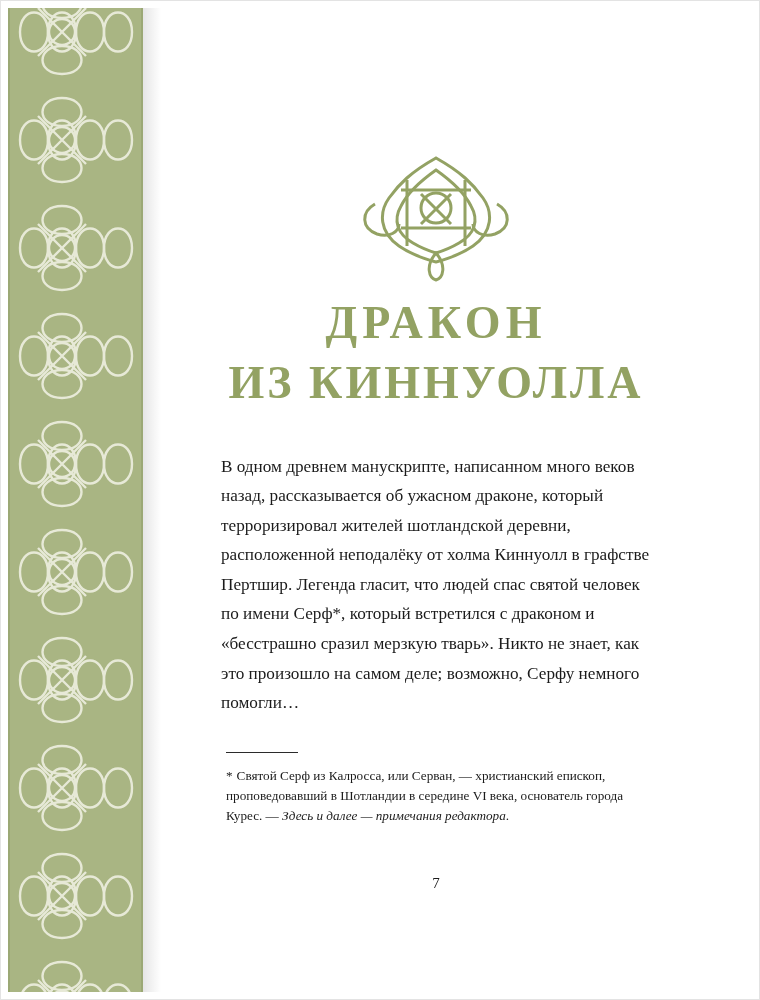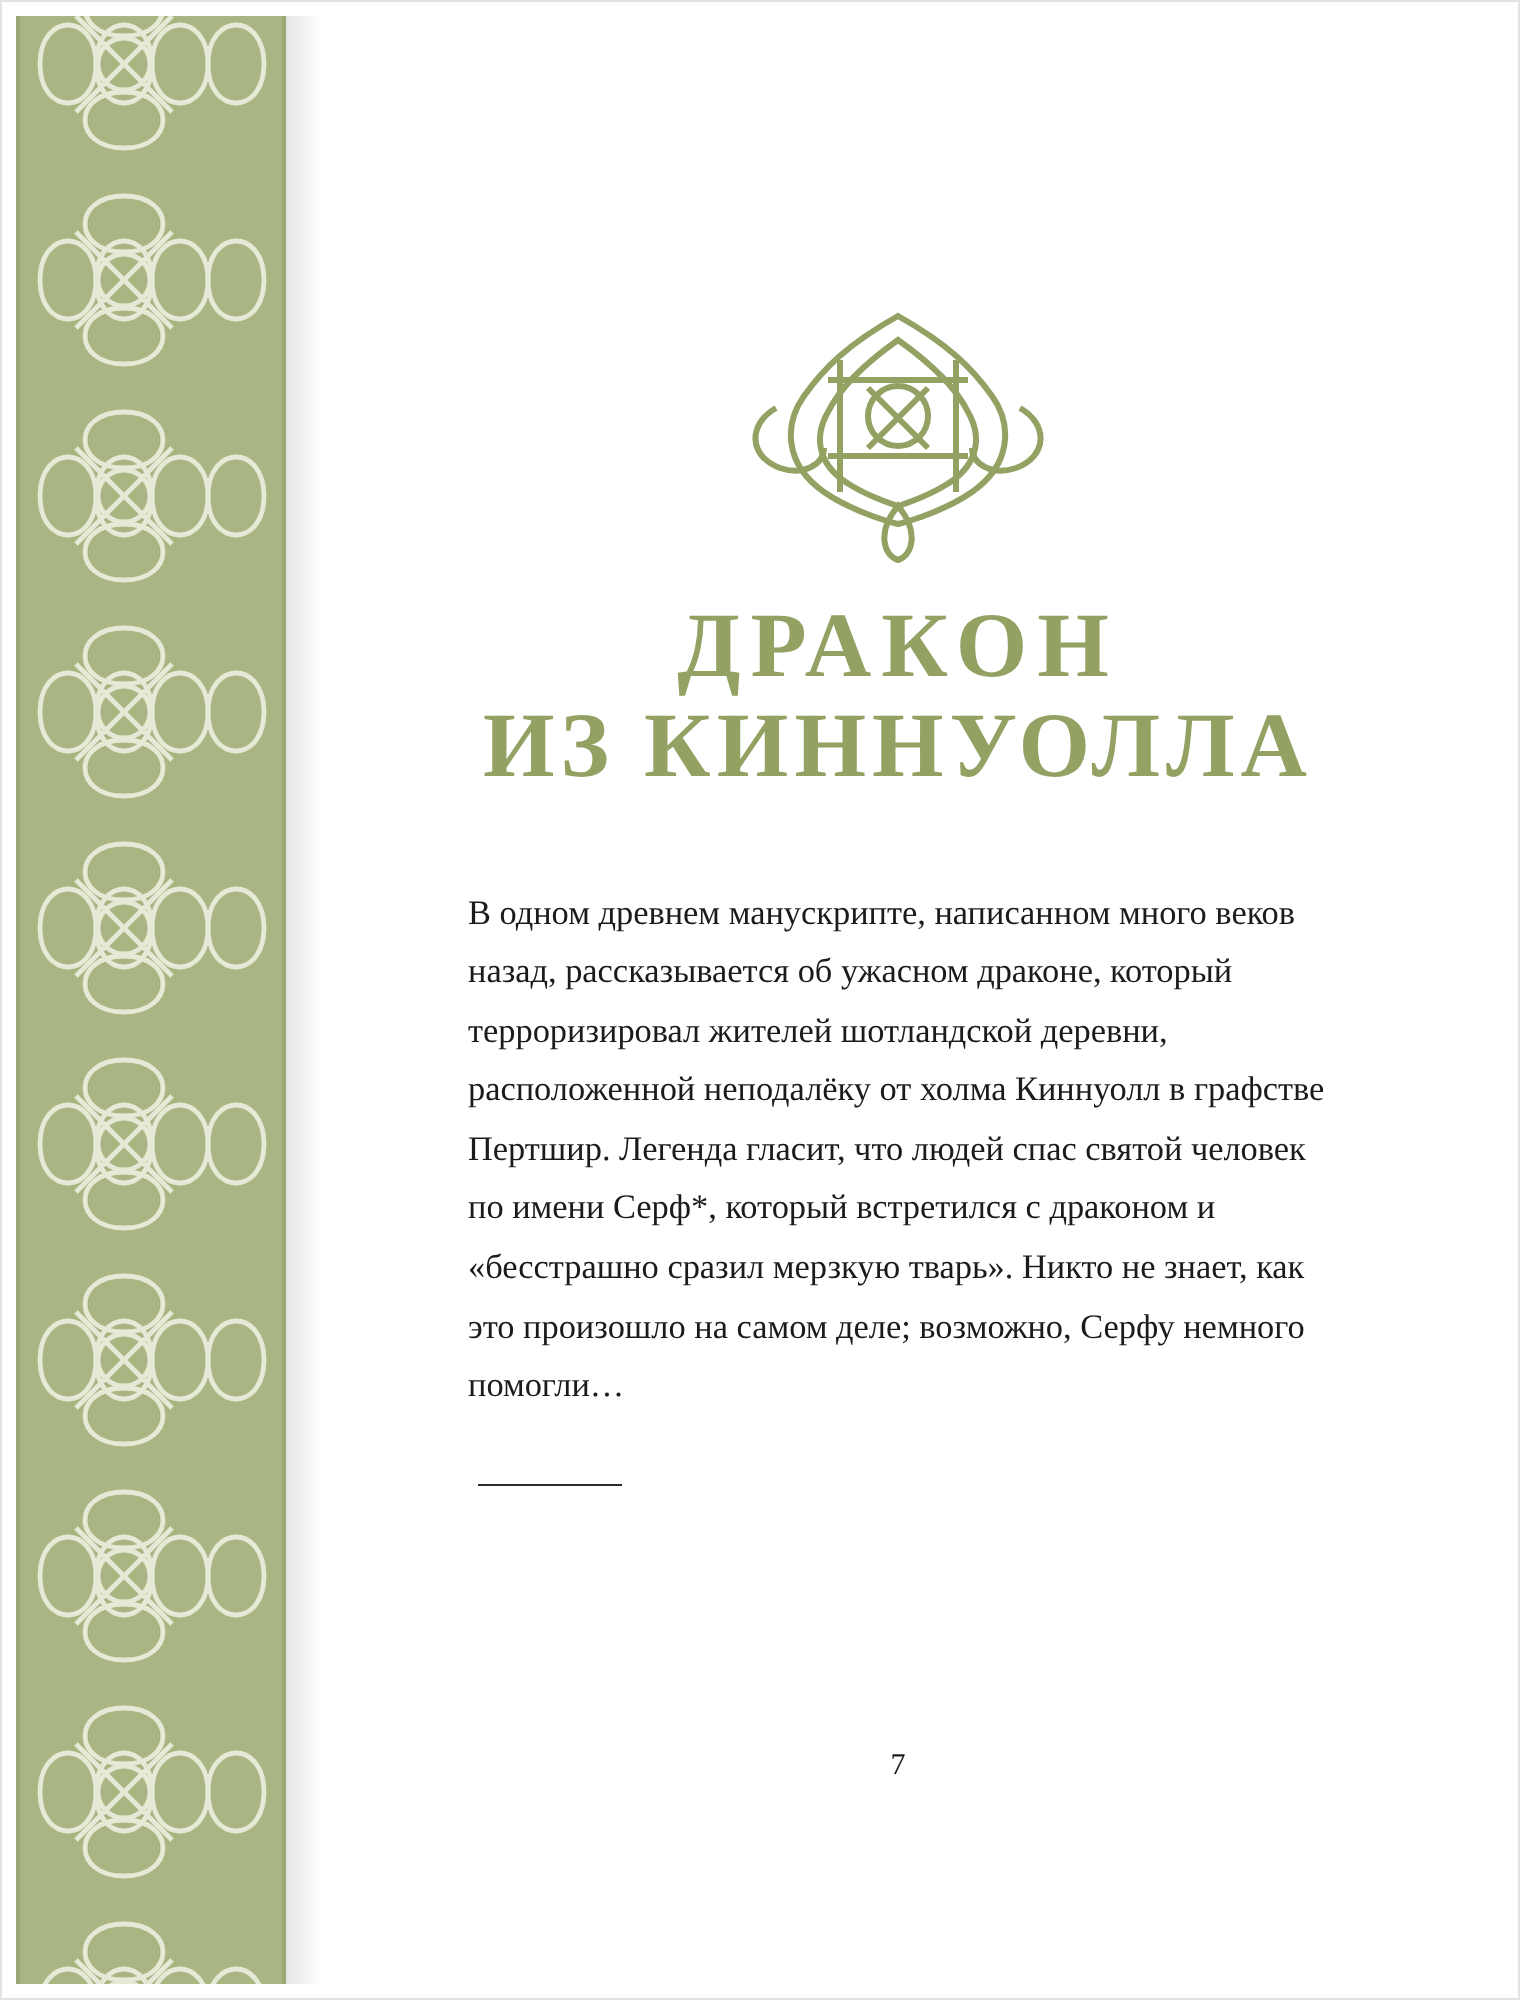--- a/index.html
+++ b/index.html
@@ -71,21 +71,21 @@
     top: 8px;
     width: 18px;
     height: 984px;
     background: linear-gradient(to right, rgba(0,0,0,.10), rgba(0,0,0,0));
     pointer-events: none;
   }
 
   
   .content {
     position: absolute;
-    left: 200px;
+    left: 187px;
     top: 0;
     width: 498px;
     height: 1000px;
   }
 
   .vignette {
     margin: 150px auto 0 auto;
     width: 190px;
     height: 135px;
     display: block;
@@ -94,21 +94,21 @@
   .title {
     margin: 14px 0 0 0;
     text-align: center;
     color: #93a263;
     font-family: "Liberation Serif", serif;
     letter-spacing: 2px;
     text-transform: uppercase;
     line-height: 1.05;
   }
   .title .l1 { display: block; font-size: 46px; letter-spacing: 5px; }
-  .title .l2 { display: block; font-size: 46px; letter-spacing: 3px; margin-top: 2px; }
+  .title .l2 { display: block; font-size: 46px; letter-spacing: 3px; margin-top: 12px; }
   .title .l3 { display: block; font-size: 46px; letter-spacing: 3px; margin-top: 2px; }
 
   .lead {
     margin: 44px auto 0 auto;
     width: 430px;
     font-size: 17.2px;
     line-height: 1.72;
     color: #1b1b1b;
   }
 
@@ -295,19 +295,22 @@
 
     <h1 class="title">
       <span class="l1">Дракон</span>
       <span class="l2">из Киннуолла</span>
     </h1>
 
     <p class="lead">В одном древнем манускрипте, написанном много веков назад, рассказывается об ужасном драконе, который терроризировал жителей шотландской деревни, расположенной неподалёку от холма Киннуолл в графстве Пертшир. Легенда гласит, что людей спас святой человек по имени Серф*, который встретился с драконом и «бесстрашно сразил мерзкую тварь». Никто не знает, как это произошло на самом деле; возможно, Серфу немного помогли…</p>
 
     <div class="footnote-wrap">
       <div class="footnote-rule"></div>
+      <p class="footnote">
+        <span class="marker">*</span><span>Святой Серф из Калросса, или Серван, — христианский епископ, проповедовавший в Шотландии в середине VI века, основатель города Курес. — </span><span class="ital">Здесь и далее — примечания редактора</span><span>.</span>
+      </p>
     </div>
 
     <div class="folio">7</div>
   </div>
 
   <div class="page-frame"></div>
 </div>
 
 </body></html>

